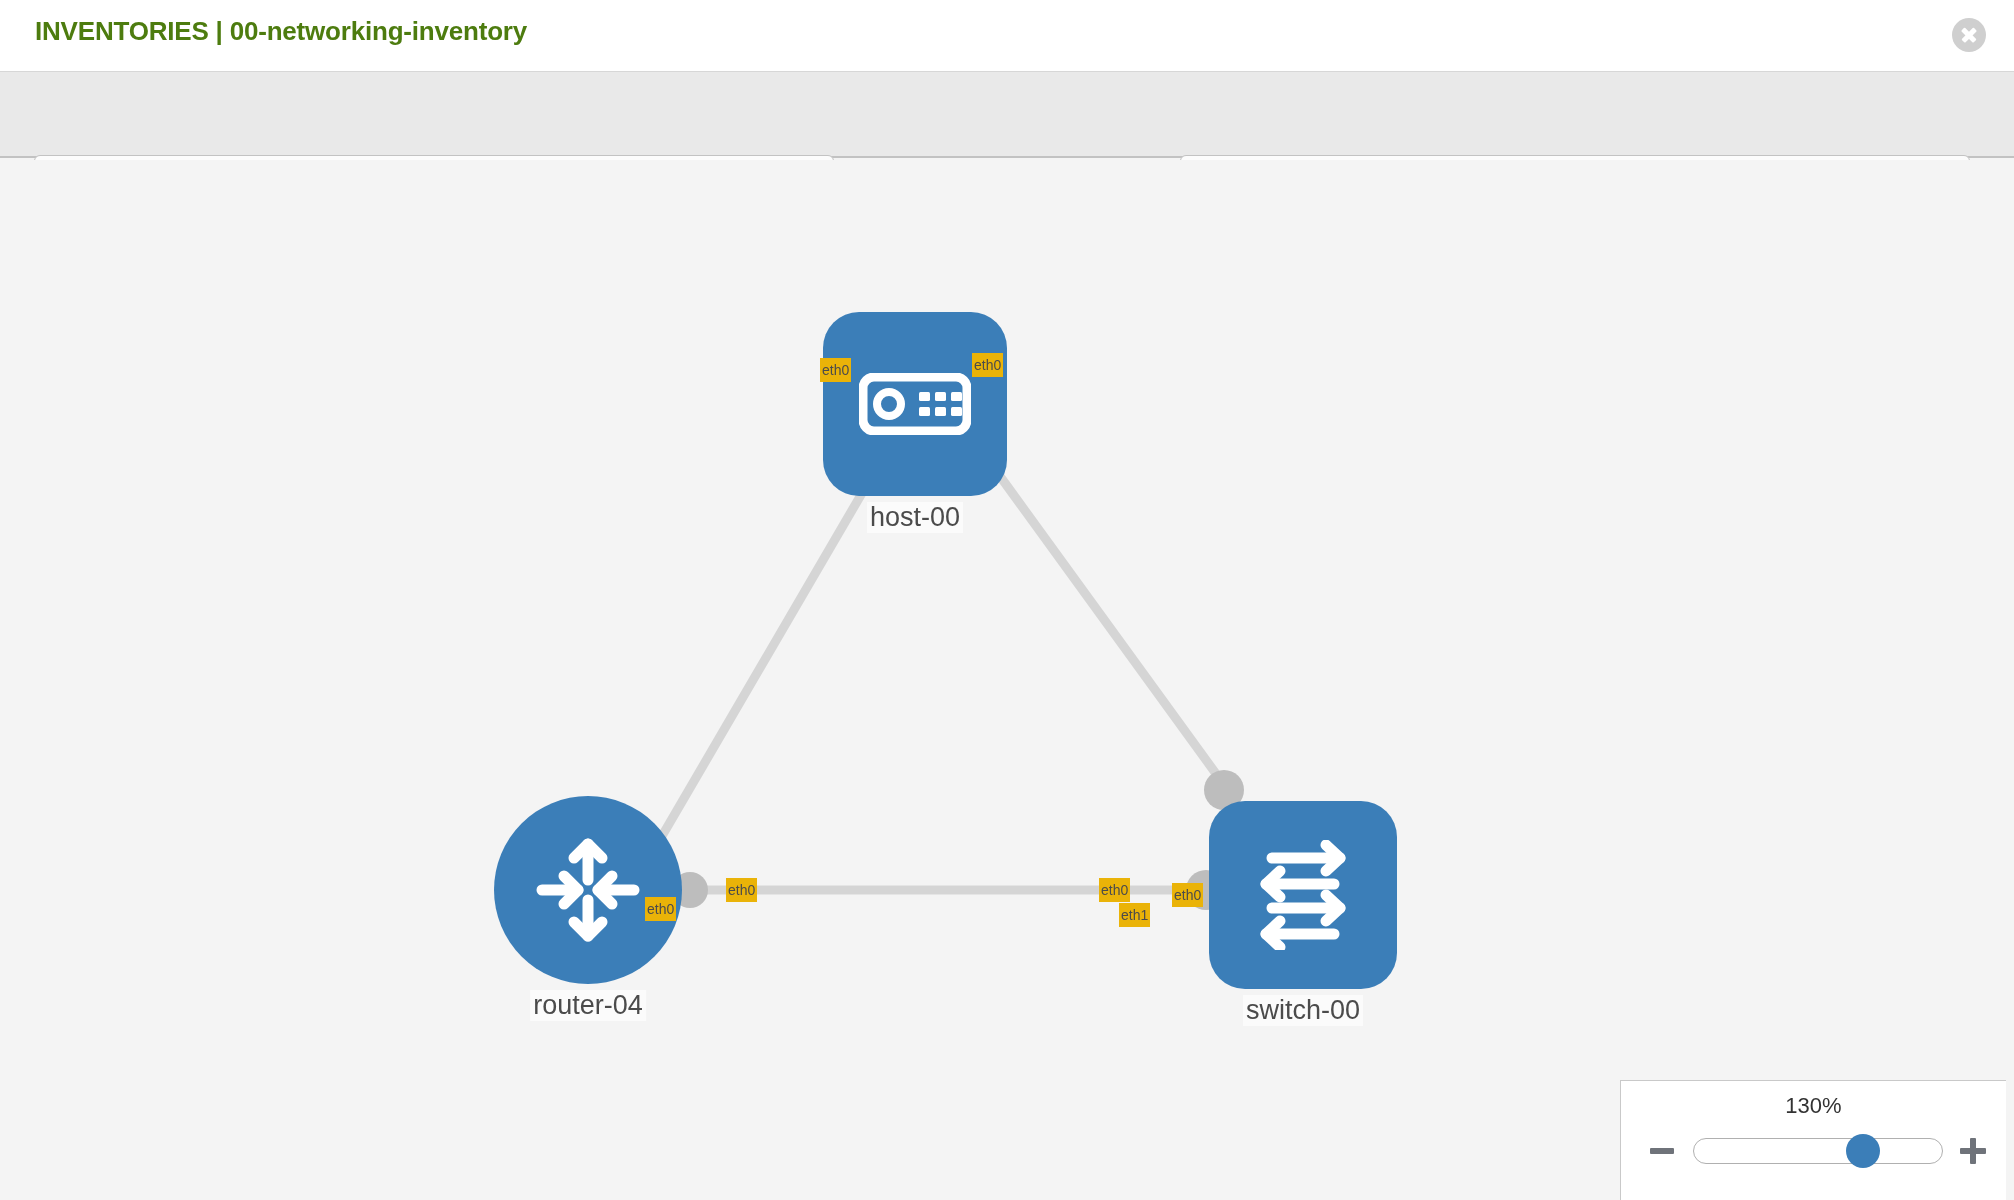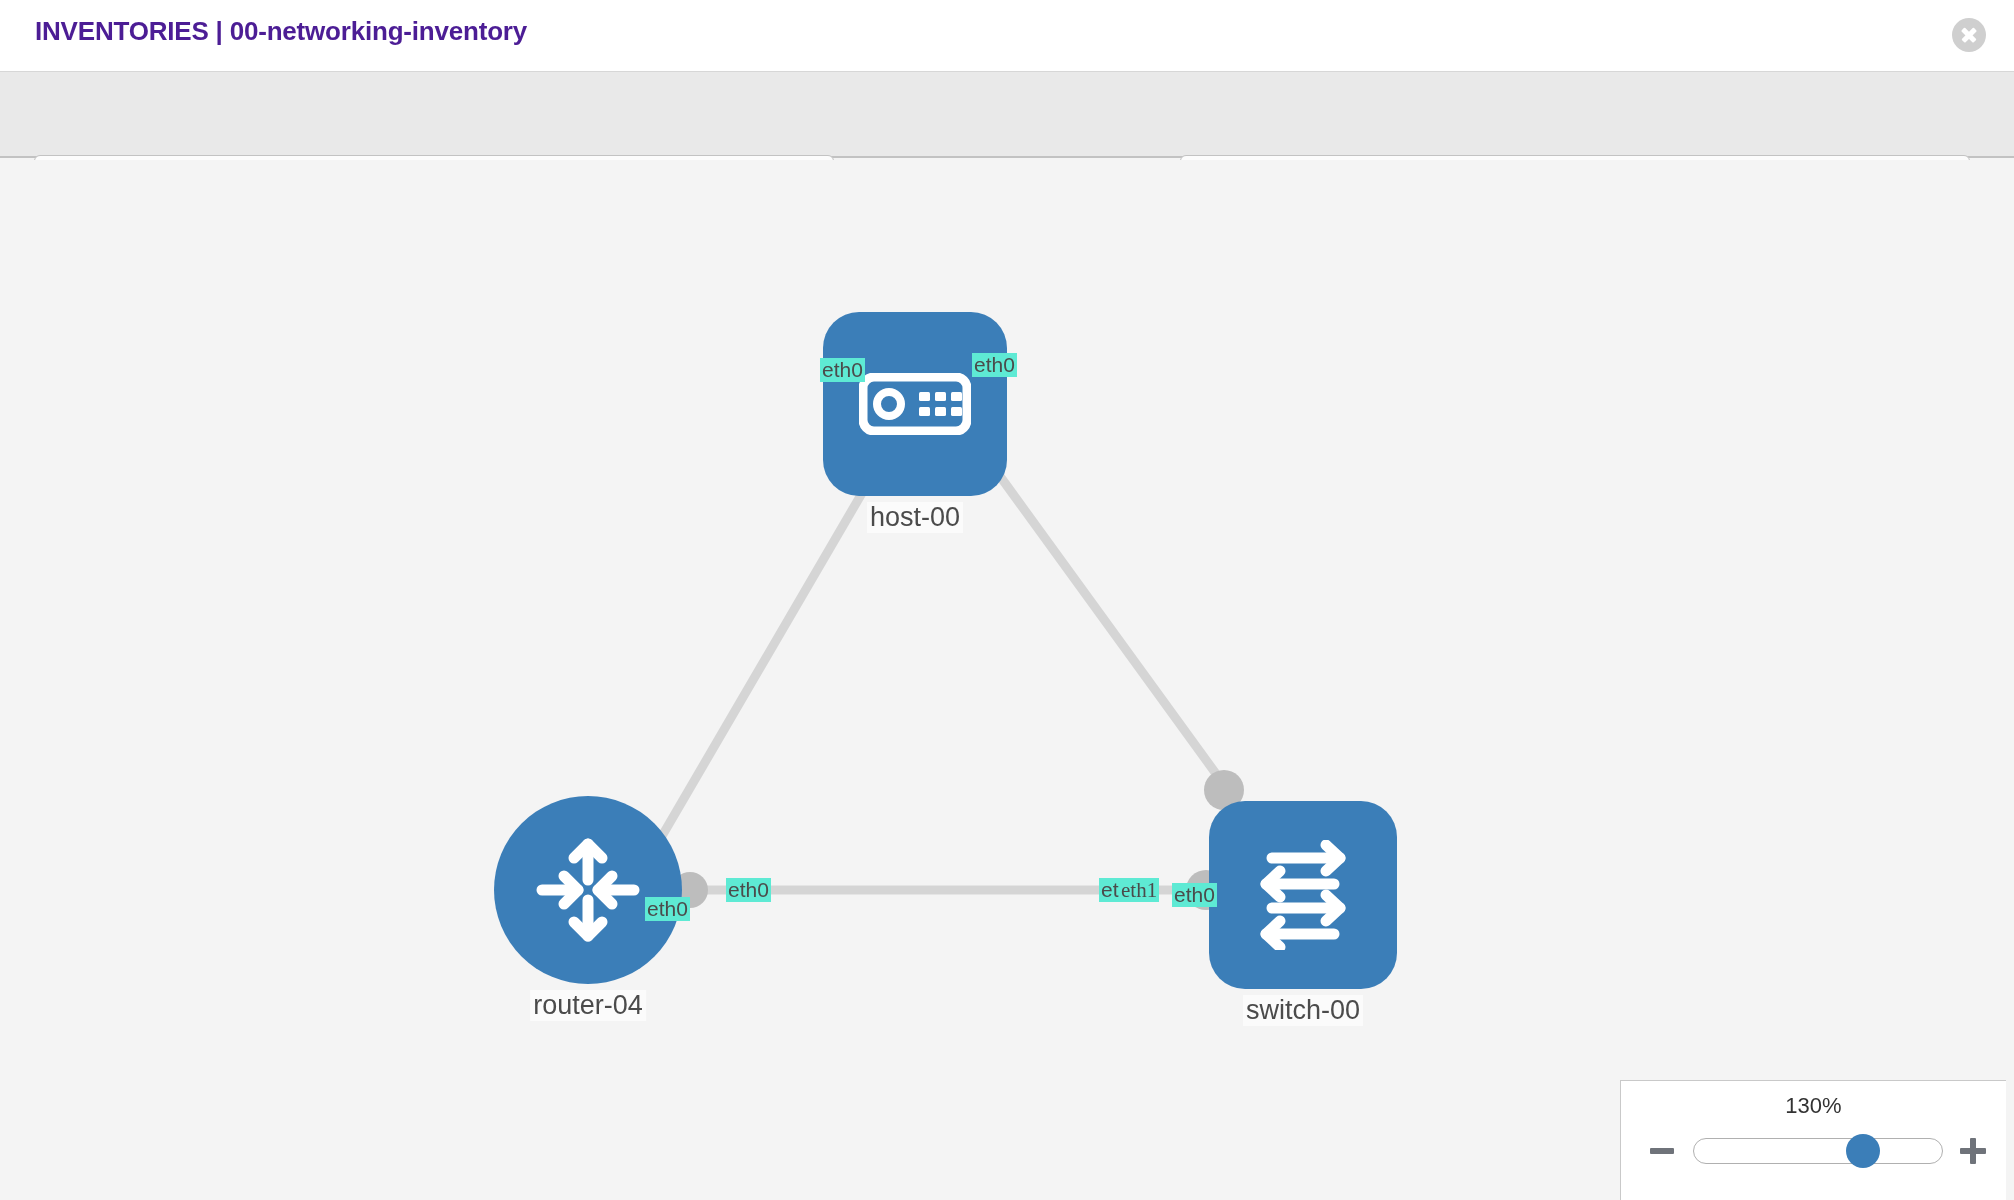--- a/index.html
+++ b/index.html
@@ -11,21 +11,21 @@
   }
   #app{position:relative;width:2014px;height:1200px;background:#f4f4f4;}
 
   
   .header{
     position:absolute;left:0;top:0;width:2014px;height:71px;
     background:#ffffff;box-sizing:border-box;
   }
   .header-title{
     position:absolute;left:35px;top:16px;
-    font-size:26px;font-weight:bold;color:#4c1d95;
+    font-size:26px;font-weight:bold;color:#4d7c0f;
     letter-spacing:-0.2px;white-space:nowrap;
     font-stretch:condensed;
   }
   .close-icon{
     position:absolute;right:28px;top:18px;width:34px;height:34px;
     border-radius:50%;background:#cfcfcf;cursor:pointer;
   }
   .close-icon:before,.close-icon:after{
     content:"";position:absolute;left:50%;top:50%;
     width:17px;height:4.5px;background:#fff;border-radius:1px;
@@ -79,21 +79,21 @@
     display:flex;align-items:center;justify-content:center;
     cursor:pointer;
   }
   .node-label{
     position:absolute;left:50%;transform:translateX(-50%);
     white-space:nowrap;font-size:27px;color:#4b4b4b;
     background:#fbfbfb;padding:0 3px;text-align:center;
   }
   .iface-label{
     position:absolute;white-space:nowrap;
-    font-size:21px;color:#4b4b4b;background:#5eead4;
+    font-size:14px;color:#4b4b4b;background:#eab308;
     padding:0 2px;line-height:24px;
   }
   .nub{
     position:absolute;background:#bdbdbd;border-radius:50%;
   }
 
   
   .zoom-panel{
     position:absolute;left:1620px;top:1080px;width:386px;height:120px;
     background:#ffffff;box-sizing:border-box;
@@ -238,21 +238,21 @@
             <polyline points="82,55 96,68 82,81"></polyline>
             <line x1="90" y1="94" x2="22" y2="94"></line>
             <polyline points="36,81 22,94 36,107"></polyline>
           </g>
         </svg>
       </div>
       <div class="node-label" style="top:194px;">switch-00</div>
     </div>
     <div class="iface-label" style="left:1172px;top:723px;">eth0</div>
     <div class="iface-label" style="left:1099px;top:718px;z-index:1;">eth0</div>
-    <div class="iface-label" style="left:1119px;top:718px;z-index:2;font-family:Liberation Serif, serif;">eth1</div>
+    <div class="iface-label" style="left:1119px;top:743px;z-index:2;">eth1</div>
 
   </div>
 
   <div class="zoom-panel">
     <div class="zoom-value">130%</div>
     <div class="zoom-row">
       <div class="zoom-minus"></div>
       <div class="zoom-track">
         <div class="zoom-thumb" id="zoom-thumb" style="left: 68%;"></div>
       </div>

